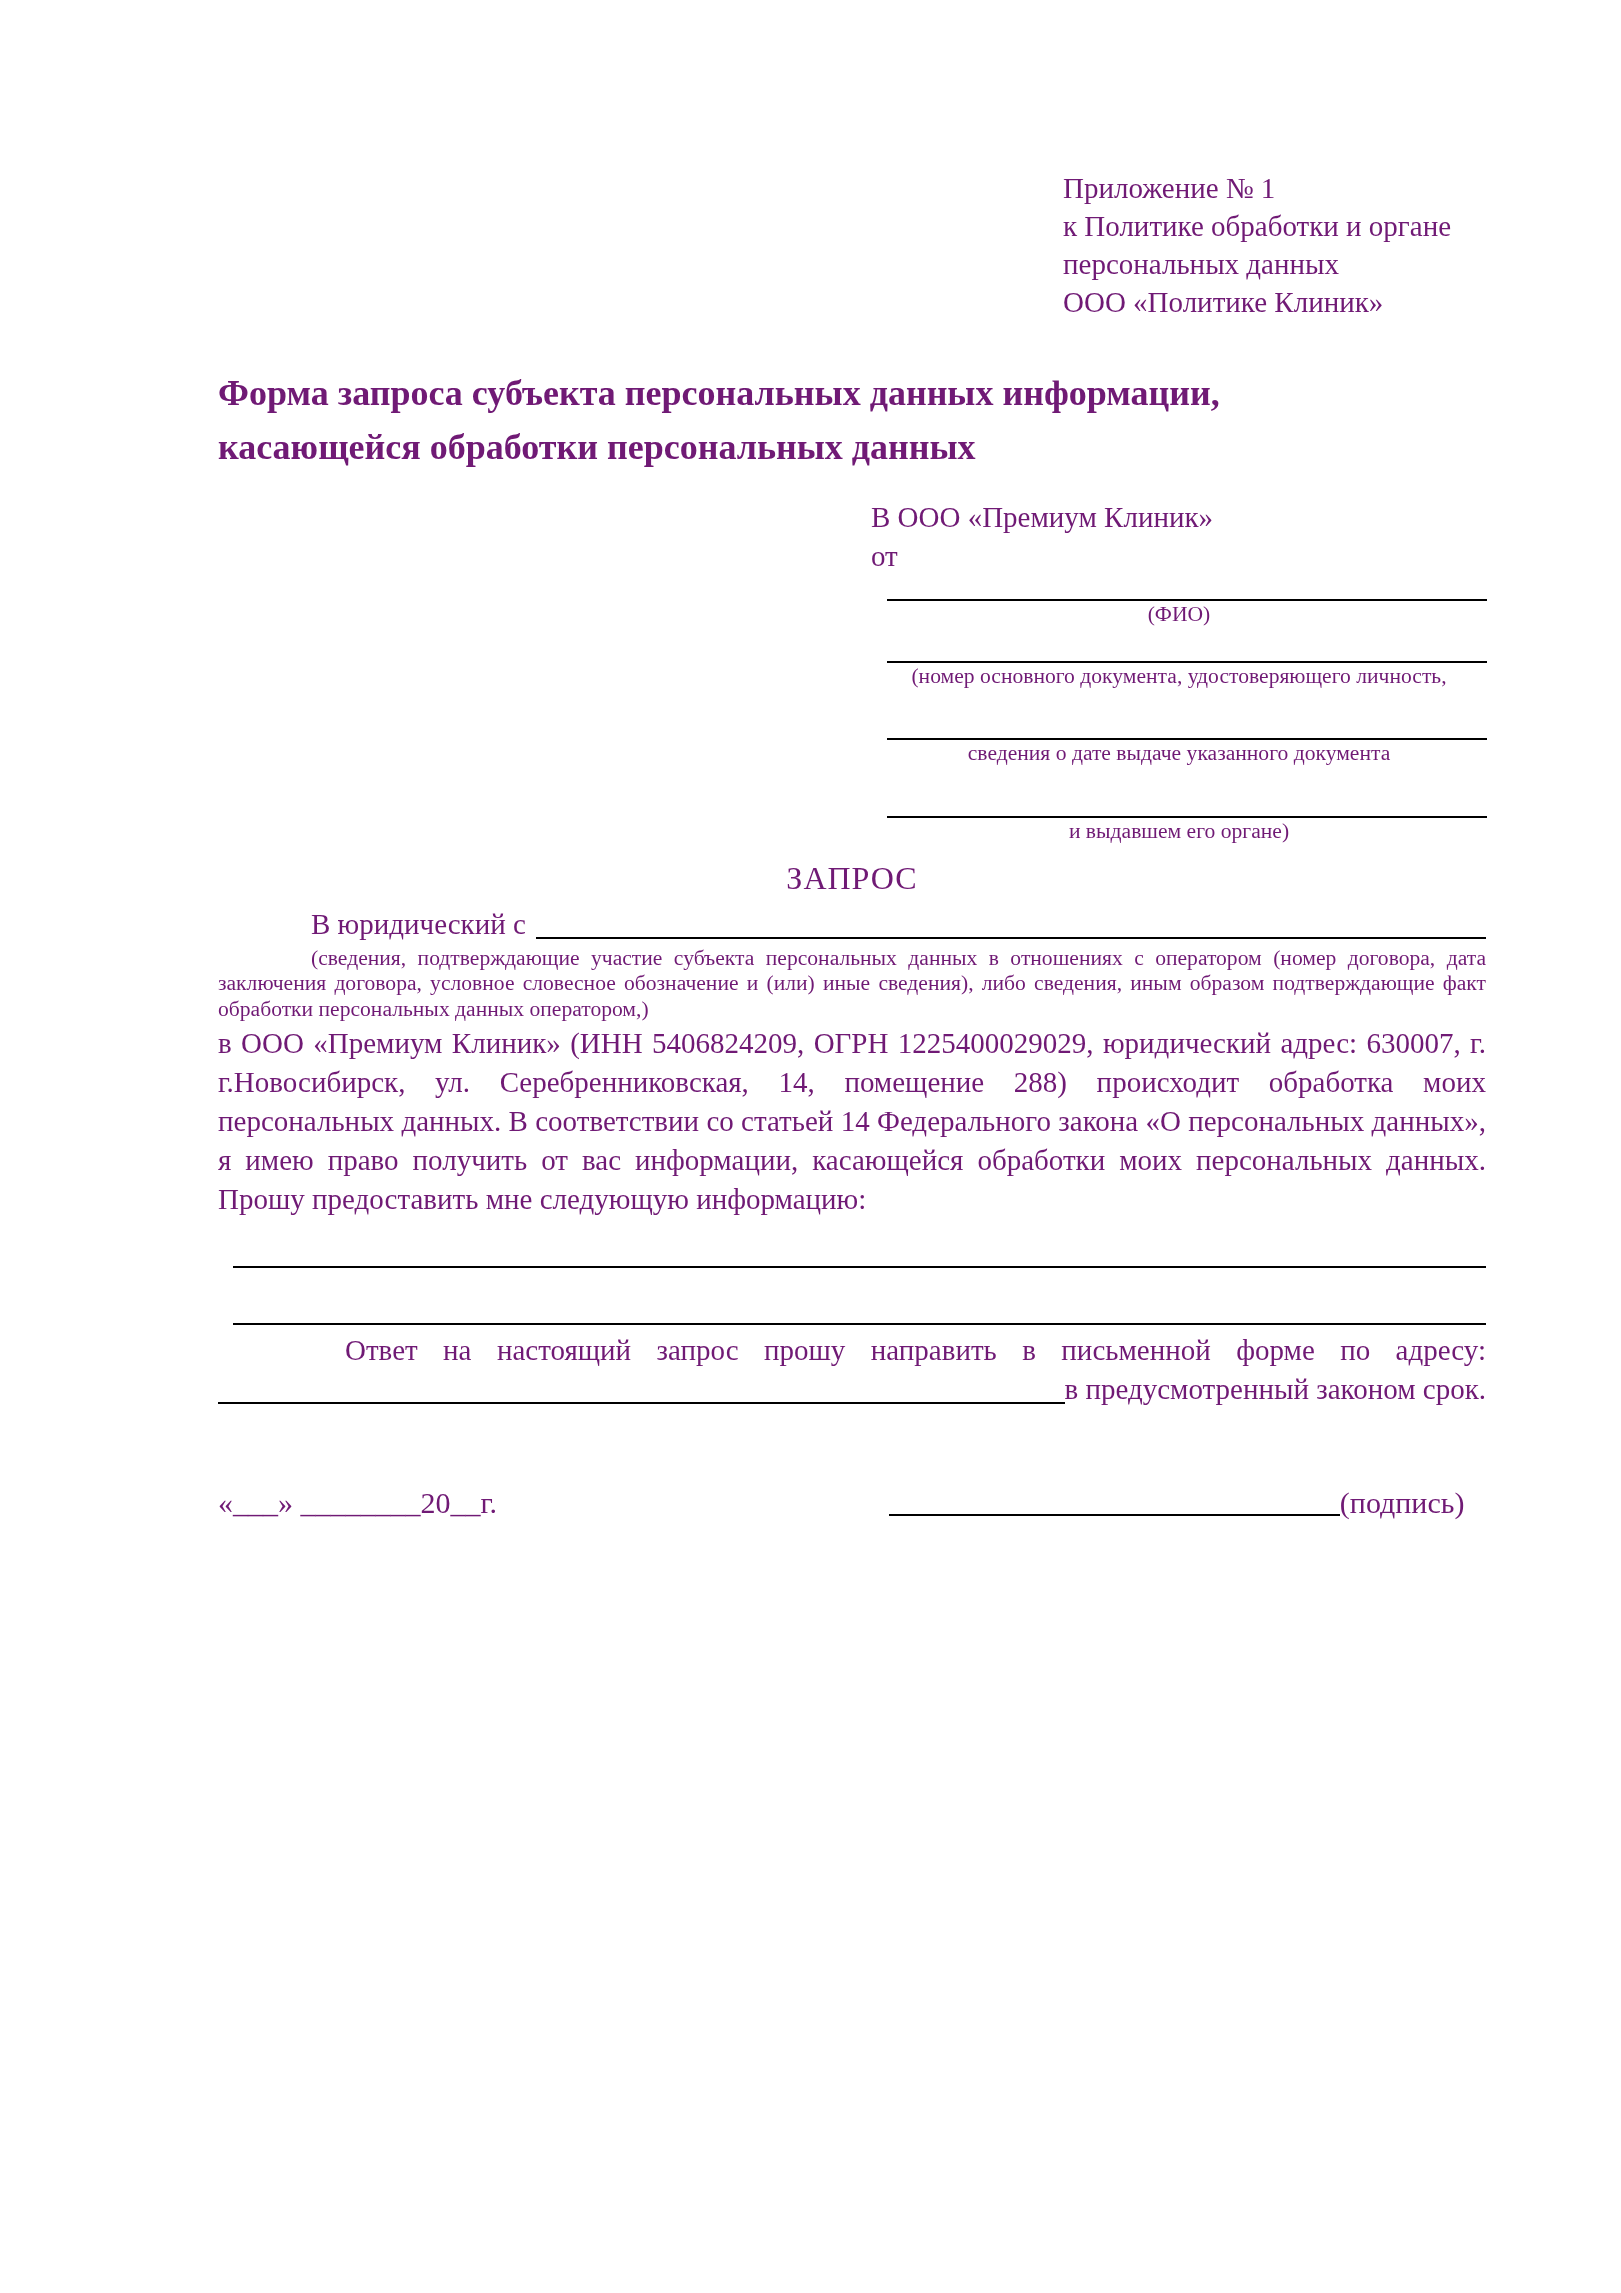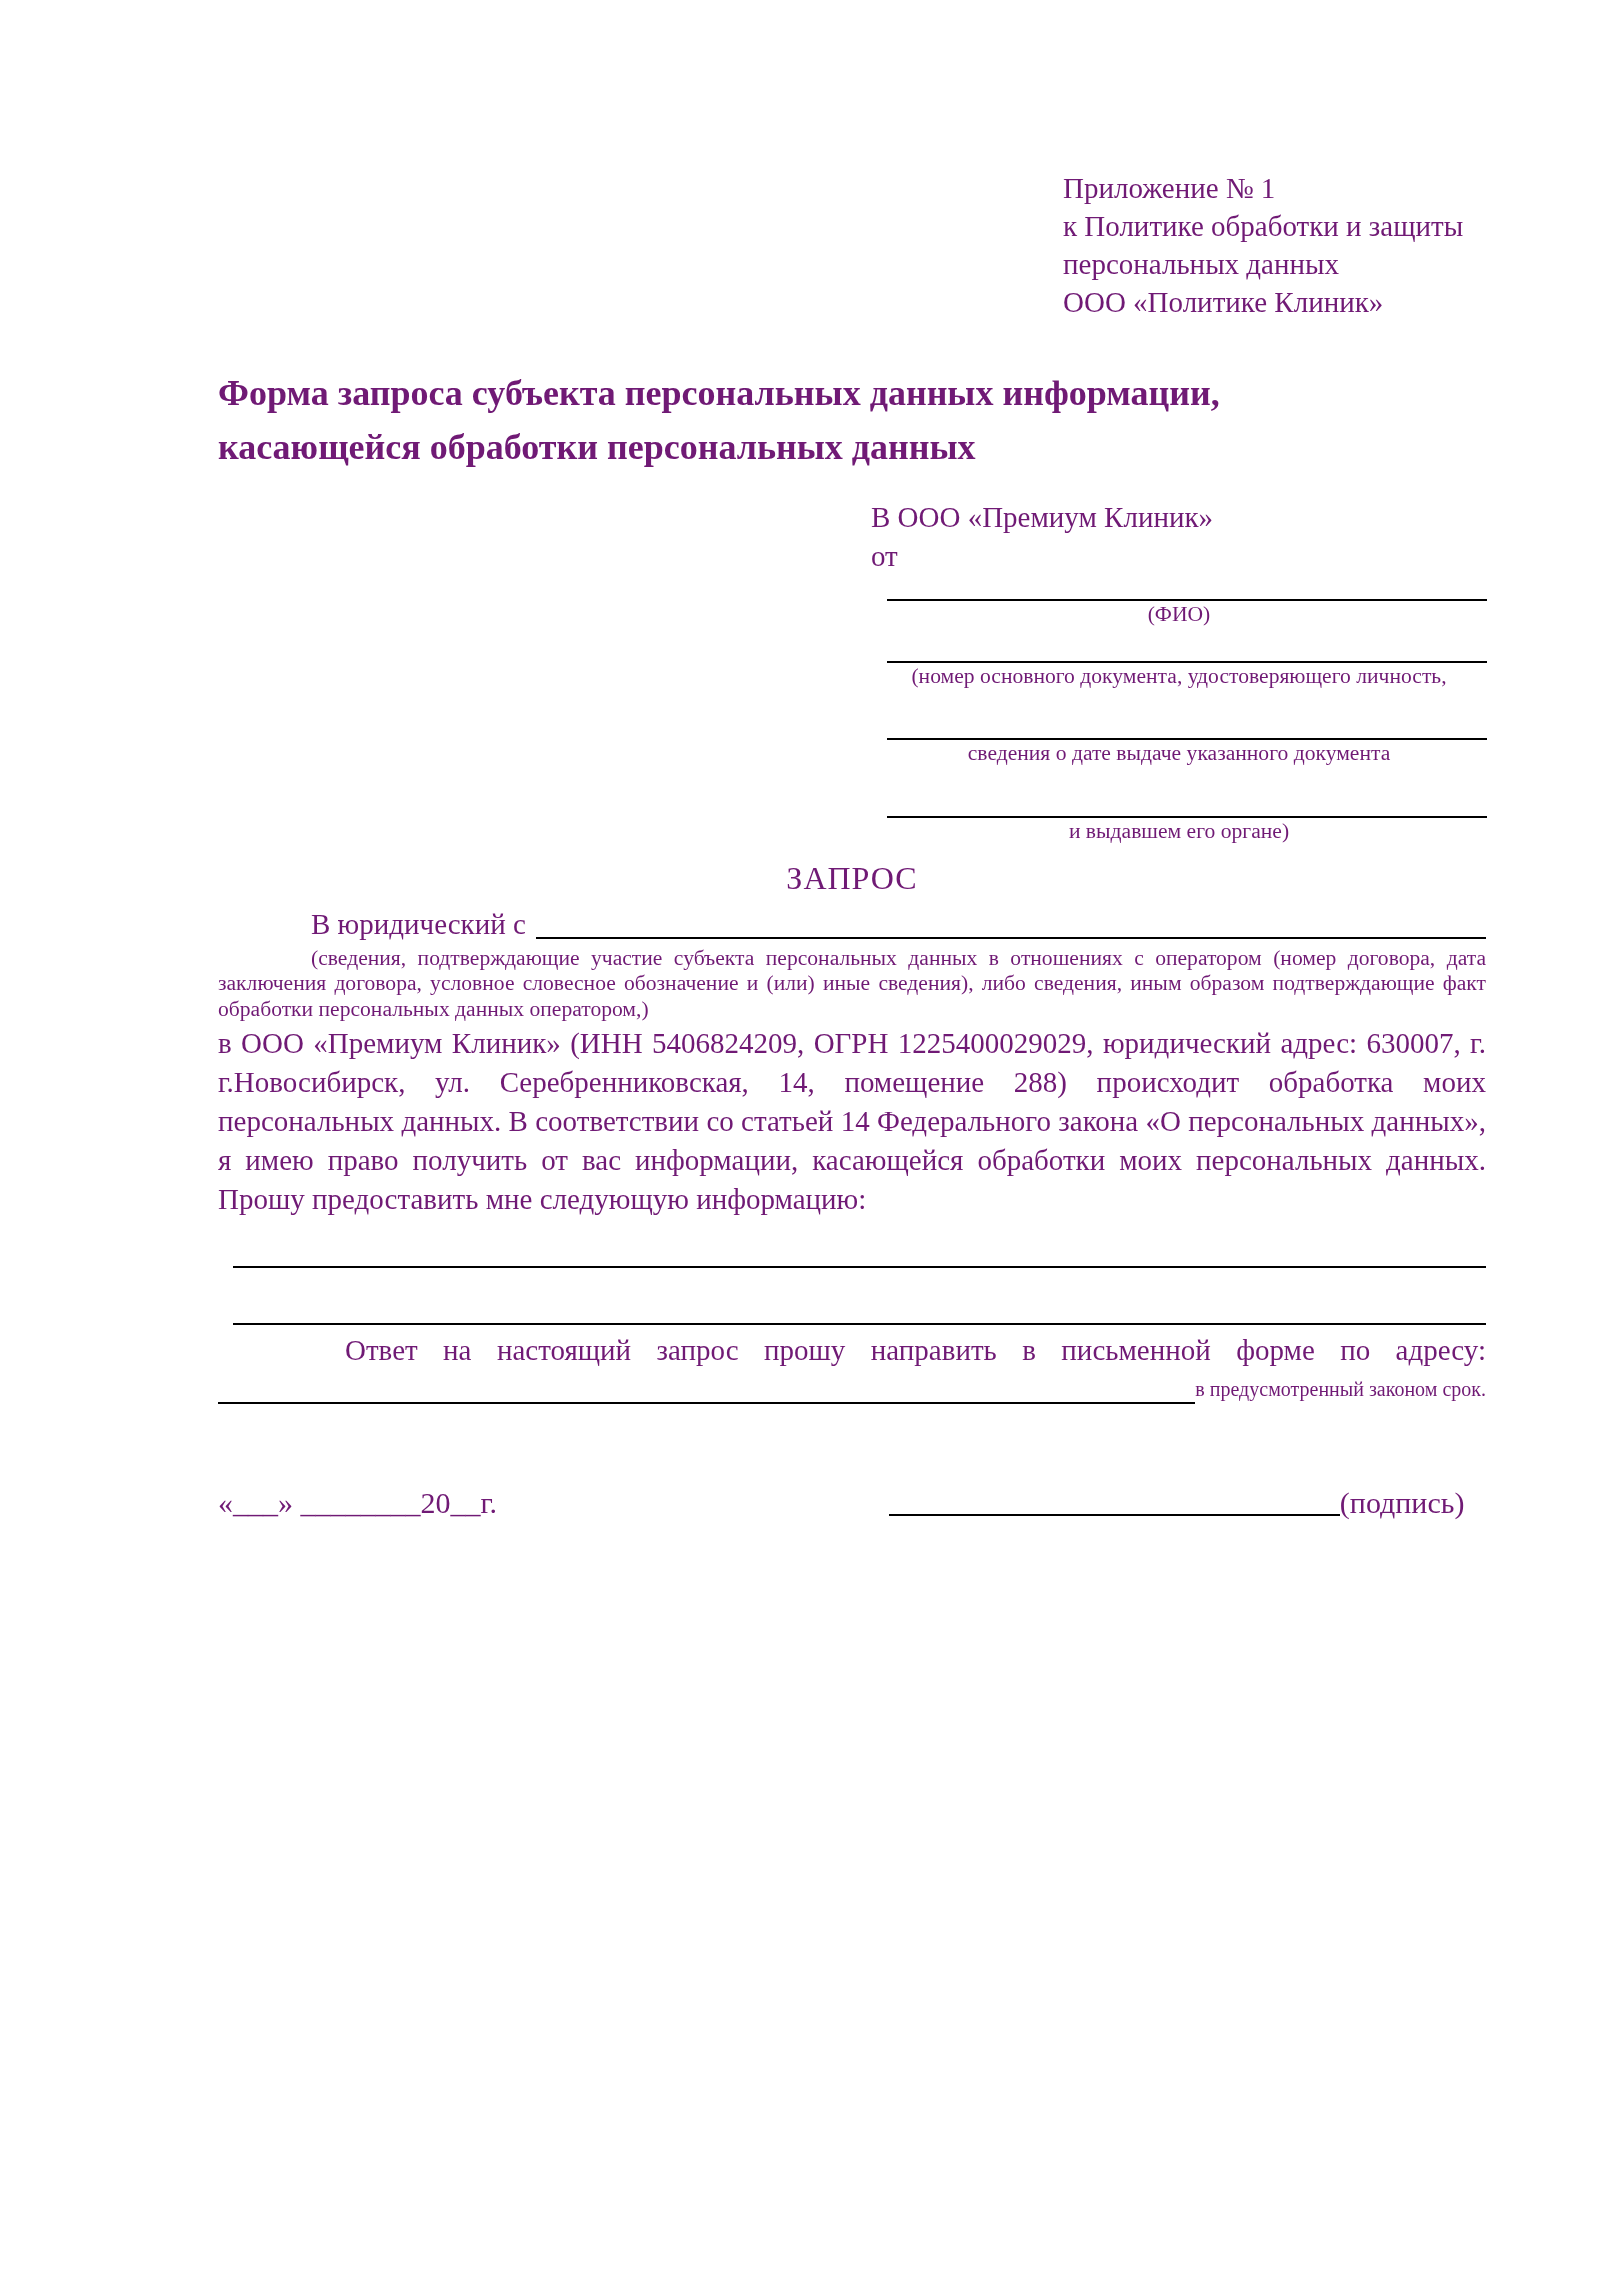--- a/index.html
+++ b/index.html
@@ -29,38 +29,38 @@
   .lead-row{display:flex;align-items:flex-end;font-size:29px;line-height:39px;padding-left:93px;margin-top:5.9px;}
   .lead-row .lead-text{white-space:nowrap;}
   .lead-fill{flex:1;border-bottom:2.9px solid #000;margin-left:9.8px;margin-bottom:4.9px;height:29px;}
   .lead-note{font-size:21.6px;line-height:25.5px;text-align:justify;text-indent:93px;margin-top:2px;}
   .body-par{font-size:29px;line-height:39px;text-align:justify;margin-top:2px;}
   
   .answer-line{height:47px;border-bottom:2.9px solid #000;margin-left:14.7px;}
   .answer-line.second{height:55px;}
   
   .reply-par{font-size:29px;line-height:39px;text-align:justify;text-align-last:justify;text-indent:127px;margin-top:5.9px;}
-  .address-row{display:flex;align-items:flex-end;font-size:20px;line-height:39px;}
+  .address-row{display:flex;align-items:flex-end;font-size:29px;line-height:39px;}
   .address-fill{flex:1;border-bottom:2.9px solid #000;margin-bottom:4.9px;margin-left:0;height:29px;}
   .address-row .tail{white-space:nowrap;}
   
   .date-row{display:flex;justify-content:space-between;align-items:flex-end;margin-top:74px;font-size:30px;line-height:39px;}
   .date-left{white-space:nowrap;}
   .sign-group{display:flex;align-items:flex-end;margin-right:21.6px;}
   .sign-line{width:451px;border-bottom:2.9px solid #000;margin-bottom:5.9px;height:29px;}
   .sign-caption{white-space:nowrap;}
 </style>
 </head>
 <body>
 
 <div class="page">
 
   <div class="appendix">
     <div>Приложение № 1</div>
-    <div>к Политике обработки и защиты</div>
+    <div>к Политике обработки и органе</div>
     <div>персональных данных</div>
     <div>ООО «Политике Клиник»</div>
   </div>
 
   <div class="doc-title">
     <div>Форма запроса субъекта персональных данных информации,</div>
     <div>касающейся обработки персональных данных</div>
   </div>
 
   <div class="addressee">

